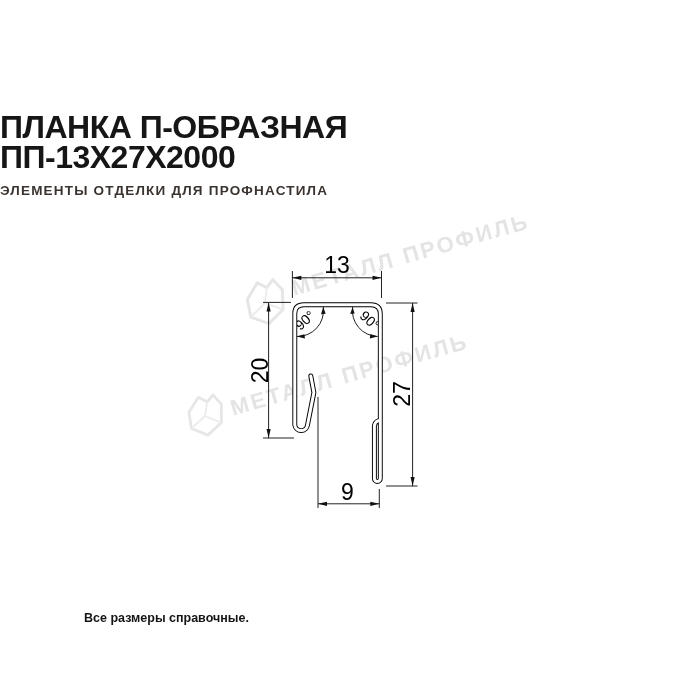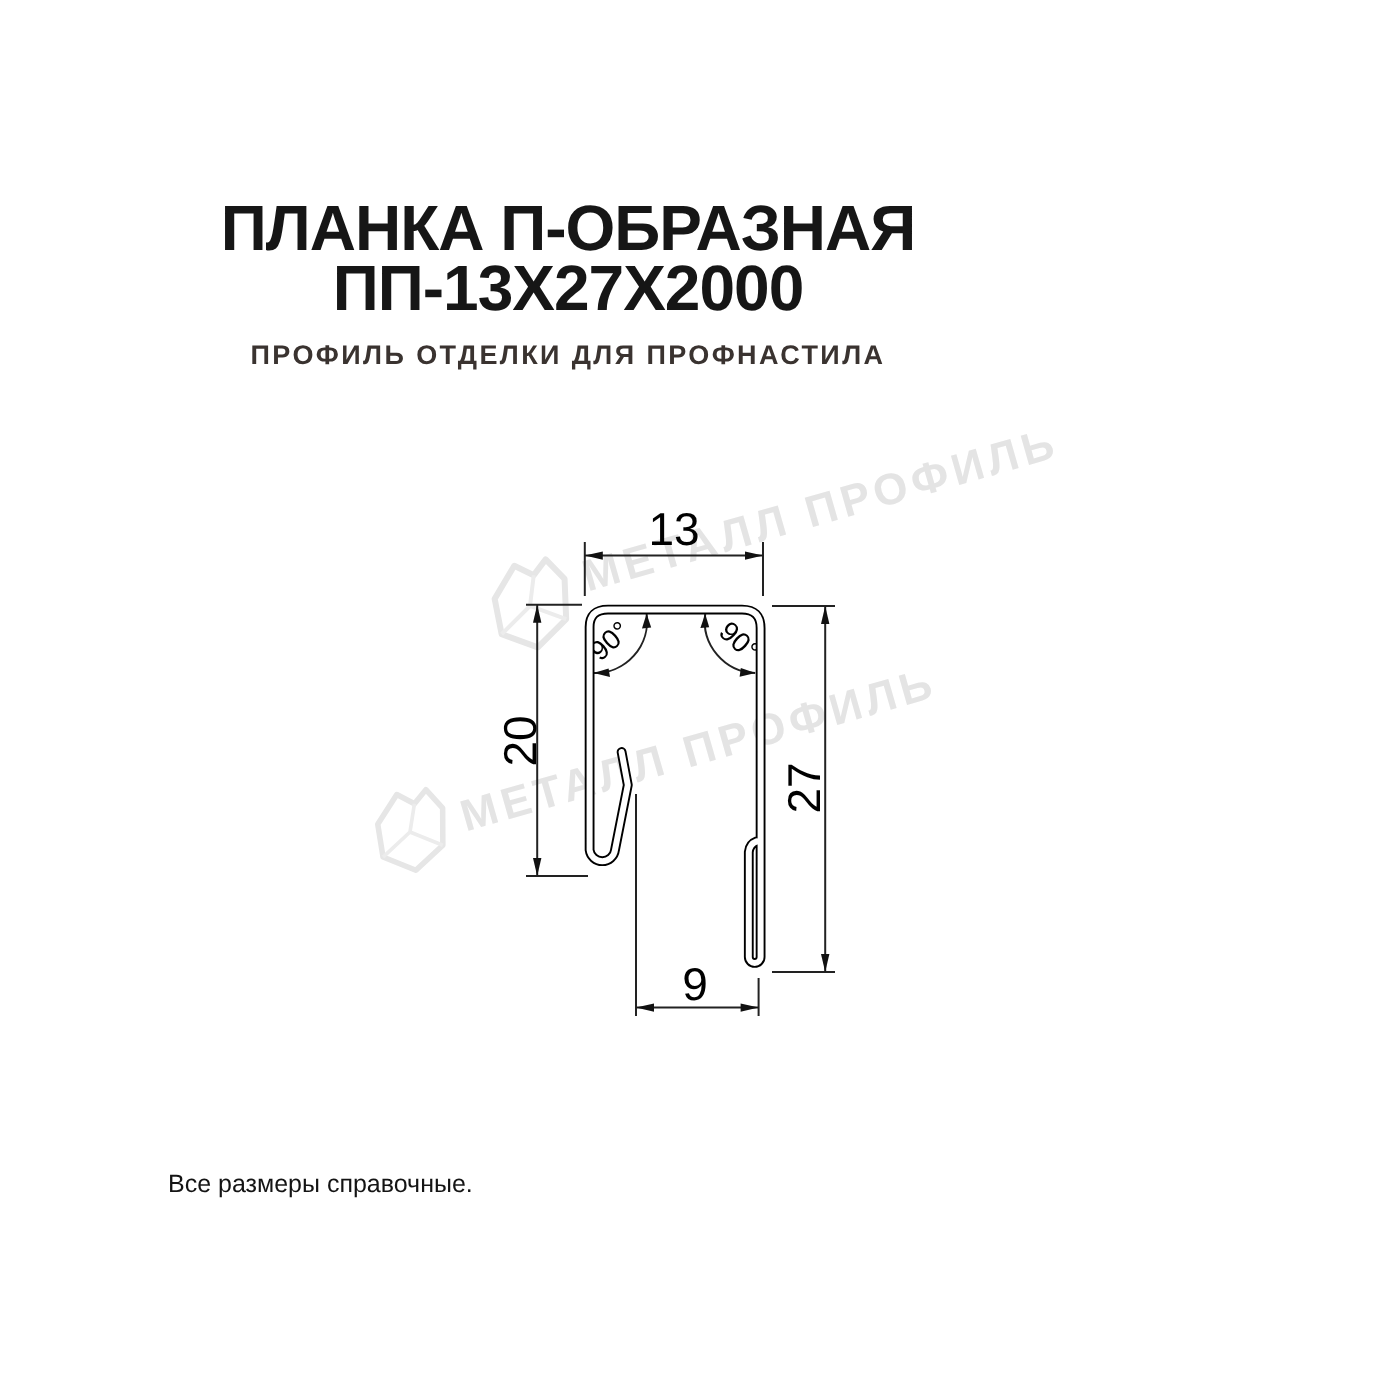--- a/index.html
+++ b/index.html
@@ -1,45 +1,45 @@
 <!DOCTYPE html>
 <html><head>
 <meta charset="utf-8">
 <style>
   html,body{margin:0;padding:0;background:#fff;}
   .stage{position:relative;width:700px;height:700px;background:#fff;overflow:hidden;
          font-family:"Liberation Sans","DejaVu Sans",sans-serif;}
-  .title-block{position:absolute;left:0;top:99px;width:568px;text-align:center;}
+  .title-block{position:absolute;left:0;top:112px;width:568px;text-align:left;}
   .title-line{font-size:32px;line-height:30px;font-weight:800;letter-spacing:-0.5px;color:#161616;}
   .subtitle{margin-top:11px;font-size:13.5px;font-weight:bold;letter-spacing:1.2px;color:#3a3330;}
   .wm-text{position:absolute;font-size:22px;font-weight:bold;letter-spacing:2.5px;
            color:#e4e4e4;white-space:nowrap;transform-origin:0 50%;}
   .wm-text-a{left:292px;top:276px;transform:rotate(-16deg);}
   .wm-text-b{left:231px;top:396px;transform:rotate(-16deg);}
   .wm-logo{position:absolute;}
   .wm-logo-a{left:242px;top:278px;transform:rotate(-8deg);}
   .wm-logo-b{left:181px;top:393px;transform:rotate(-6deg);}
   svg.drawing{position:absolute;left:0;top:0;}
-  .footer{position:absolute;left:84px;top:584px;font-size:12.5px;line-height:16.5px;color:#141414;}
+  .footer{position:absolute;left:84px;top:610px;font-size:12.5px;line-height:16.5px;color:#141414;font-weight:bold;}
   .dim-text{font-size:23px;fill:#000;}
   .ang-text{font-size:14px;fill:#000;}
   .thin{stroke:#222;stroke-width:1;fill:none;}
   .arrow{fill:#111;stroke:none;}
   .metal-outer{stroke:#000;stroke-width:4.9;fill:none;stroke-linecap:round;stroke-linejoin:round;}
   .metal-inner{stroke:#fff;stroke-width:3.0;fill:none;stroke-linecap:round;stroke-linejoin:round;}
 </style>
 </head>
 <body>
 
 <div class="stage">
 
   <div class="title-block">
     <div class="title-line">ПЛАНКА П-ОБРАЗНАЯ</div>
     <div class="title-line">ПП-13Х27Х2000</div>
-    <div class="subtitle">ПРОФИЛЬ ОТДЕЛКИ ДЛЯ ПРОФНАСТИЛА</div>
+    <div class="subtitle">ЭЛЕМЕНТЫ ОТДЕЛКИ ДЛЯ ПРОФНАСТИЛА</div>
   </div>
 
   <svg class="wm-logo wm-logo-a" width="46" height="50" viewBox="0 0 46 50">
     <path d="M 6 19 L 18 4 L 27 10 L 34 3 L 42 14 L 40 34 L 24 46 L 7 37 Z" fill="none" stroke="#e6e6e6" stroke-width="3" stroke-linejoin="round"></path>
     <path d="M 27 10 L 23 25 L 40 34 M 23 25 L 7 37" fill="none" stroke="#ececec" stroke-width="2"></path>
   </svg>
   <div class="wm-text wm-text-a">МЕТАЛЛ ПРОФИЛЬ</div>
 
   <svg class="wm-logo wm-logo-b" width="48" height="46" viewBox="0 0 46 50">
     <path d="M 6 19 L 18 4 L 27 10 L 34 3 L 42 14 L 40 34 L 24 46 L 7 37 Z" fill="none" stroke="#e6e6e6" stroke-width="3" stroke-linejoin="round"></path>

